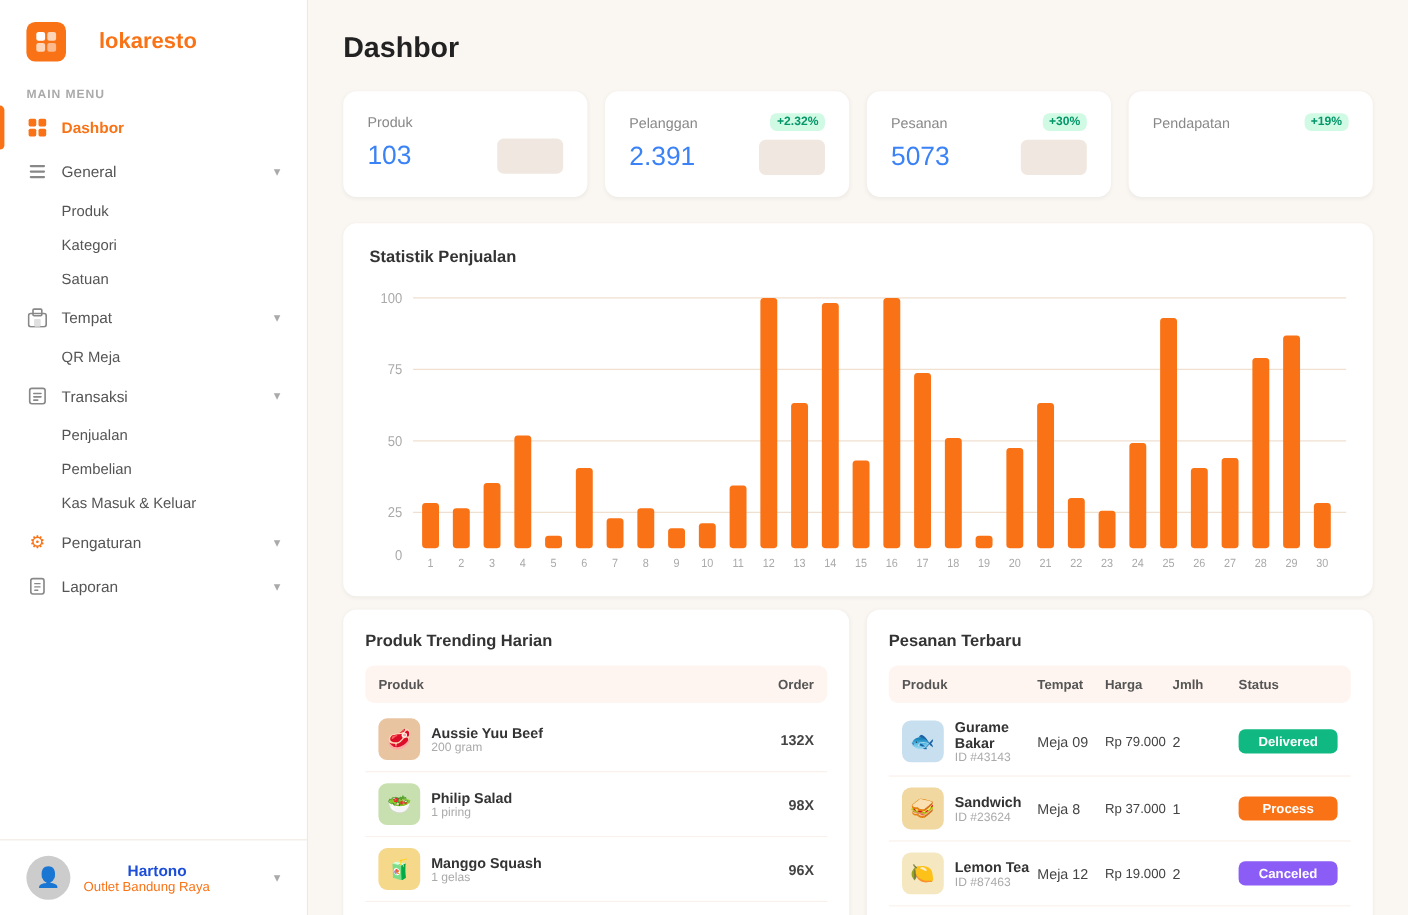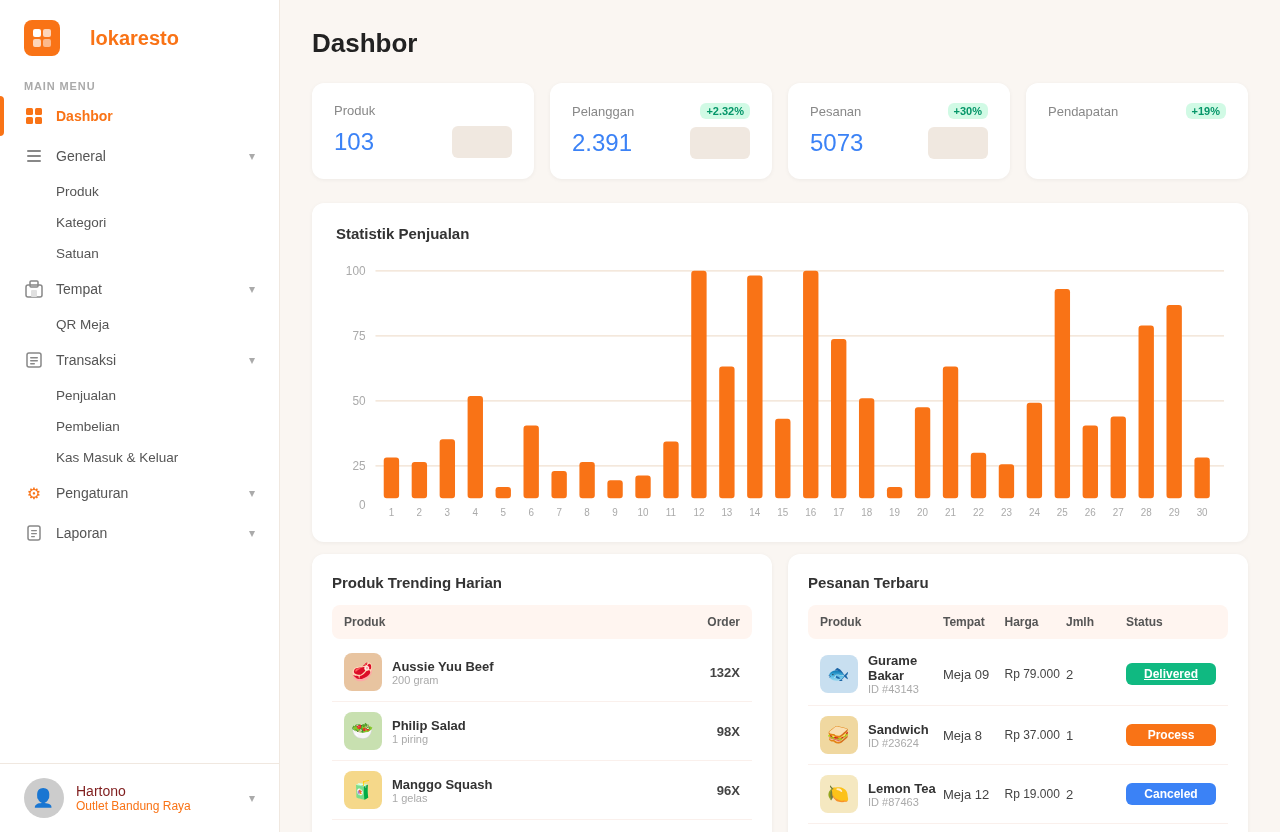--- a/index.html
+++ b/index.html
@@ -91,21 +91,21 @@
     .avatar {
       width: 40px; height: 40px;
       border-radius: 50%;
       background: #ccc;
       overflow: hidden;
       flex-shrink: 0;
       display: flex; align-items: center; justify-content: center;
       font-size: 18px;
     }
     .footer-info { flex: 1; }
-    .footer-name { font-weight: 400; font-size: 14px; color: #7f1d1d; }
+    .footer-name { font-weight: 700; font-size: 14px; color: #1d4ed8; margin-left: 40px; }
     .footer-sub { font-size: 12px; color: #f97316; }
     .footer-chevron { color: #aaa; font-size: 12px; }
 
     
     .main {
       flex: 1;
       overflow-y: auto;
       padding: 28px 32px;
       background: #faf6f2;
     }
@@ -227,23 +227,23 @@
     .order-count { font-weight: 700; font-size: 13px; color: #444; text-align: right; }
 
     .badge {
       display: inline-block;
       padding: 4px 12px;
       border-radius: 6px;
       font-size: 12px;
       font-weight: 700;
       text-align: center;
     }
-    .badge-delivered { background: #10b981; color: white; text-decoration: underline; }
+    .badge-delivered { background: #10b981; color: white; }
     .badge-process { background: #f97316; color: white; }
-    .badge-canceled { background: #3b82f6; color: white; }
+    .badge-canceled { background: #8b5cf6; color: white; }
   </style>
 </head>
 <body>
 
 <div class="sidebar">
   <div class="sidebar-logo">
     <div class="logo-icon">
       <svg width="22" height="22" viewBox="0 0 22 22" fill="none">
         <rect x="2" y="2" width="8" height="8" rx="2" fill="white"></rect>
         <rect x="12" y="2" width="8" height="8" rx="2" fill="white" opacity="0.7"></rect>

